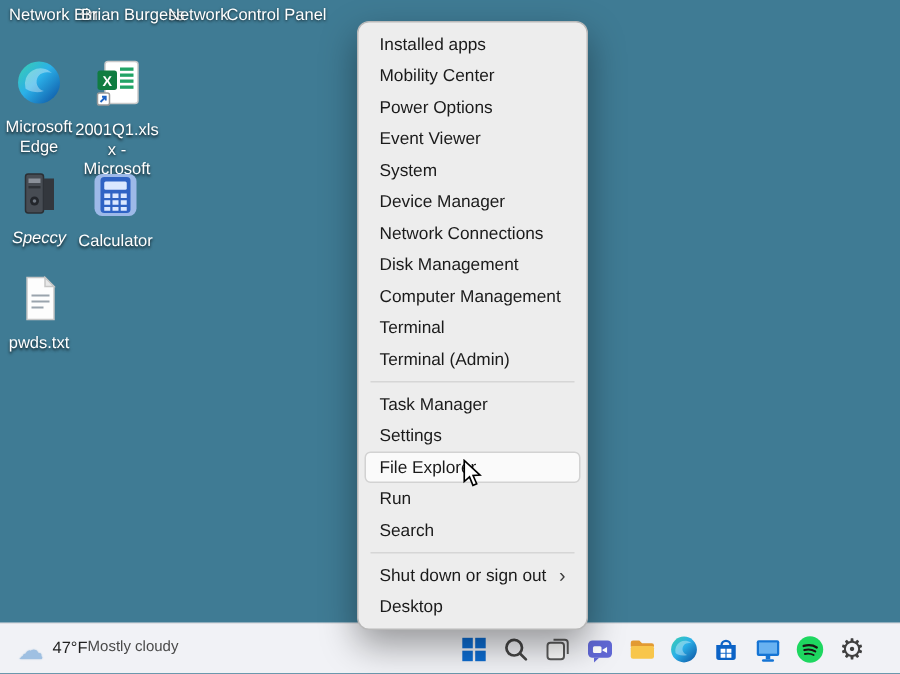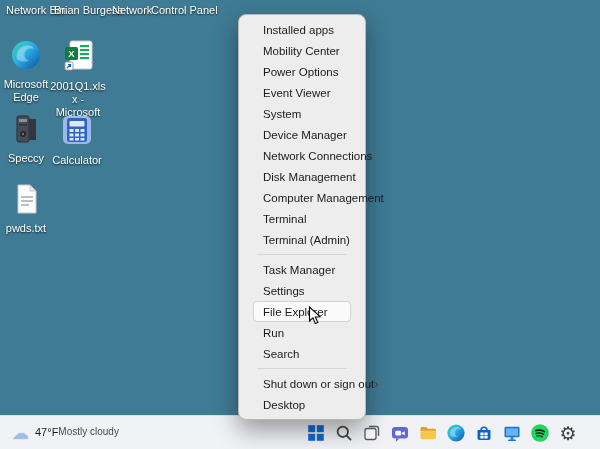--- a/index.html
+++ b/index.html
@@ -24,25 +24,25 @@
     text-align:center; cursor:default;
   }
   .icon-cell .dlabel {
     margin-top:3px; color:#fff; font-size:11px; line-height:1.18;
     text-shadow:0 1px 2px rgba(0,0,0,.8);
     word-wrap:break-word; max-width:56px;
   }
 
   
   .winx-menu {
-    position:absolute; left:238px; top:14px; width:128px;
+    position:absolute; left:238px; top:14px; width:154px;
     background:#ededed;
     border:1px solid #b9b9b9; border-radius:8px;
     box-shadow:0 10px 24px rgba(0,0,0,.38);
-    padding:4px 12px; z-index:20;
+    padding:4px 2px; z-index:20;
   }
   .menu-item {
     display:flex; align-items:center; justify-content:space-between;
     height:21px; padding:0 9px; margin:0 2px;
     font-size:11.5px; color:#1b1b1b;
     border:1px solid transparent; border-radius:4px;
     white-space:nowrap;
   }
   .menu-item.highlight {
     background:#fafafa; border-color:#d2d2d2;
@@ -116,21 +116,21 @@
         <rect x="19" y="18" width="9" height="2.2" fill="#21a366"></rect>
         <rect x="4" y="8" width="13" height="13" rx="1.8" fill="#107c41"></rect>
         <text x="10.5" y="18" font-size="9.5" font-weight="bold" fill="#fff" text-anchor="middle" font-family="Liberation Sans, sans-serif">X</text>
         <rect x="4" y="23" width="8" height="8" rx="1.4" fill="#fff" stroke="#9a9a9a"></rect>
         <path d="M6 29 l3.5-3.5 M9.5 28 v-2.5 h-2.5" stroke="#1b62c4" stroke-width="1.2" fill="none"></path>
       </svg>
     </span>
     <span class="dlabel">2001Q1.xlsx - Microsoft</span>
   </div>
 
-  <div class="icon-cell" style="left:1px; top:113px;">
+  <div class="icon-cell" style="left:1px; top:113px;font-style:italic;">
     <span>
       <svg width="32" height="32" viewBox="0 0 32 32">
         <rect x="7" y="3" width="12" height="26" rx="1.8" fill="#474c53" stroke="#2b2f34"></rect>
         <rect x="9" y="6" width="8" height="3" fill="#8a9099"></rect>
         <rect x="9" y="11" width="8" height="1.6" fill="#2e3237"></rect>
         <circle cx="13" cy="21" r="3" fill="#23262b"></circle>
         <circle cx="13" cy="21" r="1.2" fill="#6f7781"></circle>
         <rect x="19" y="6" width="7" height="21" fill="#33373d"></rect>
       </svg>
     </span>

